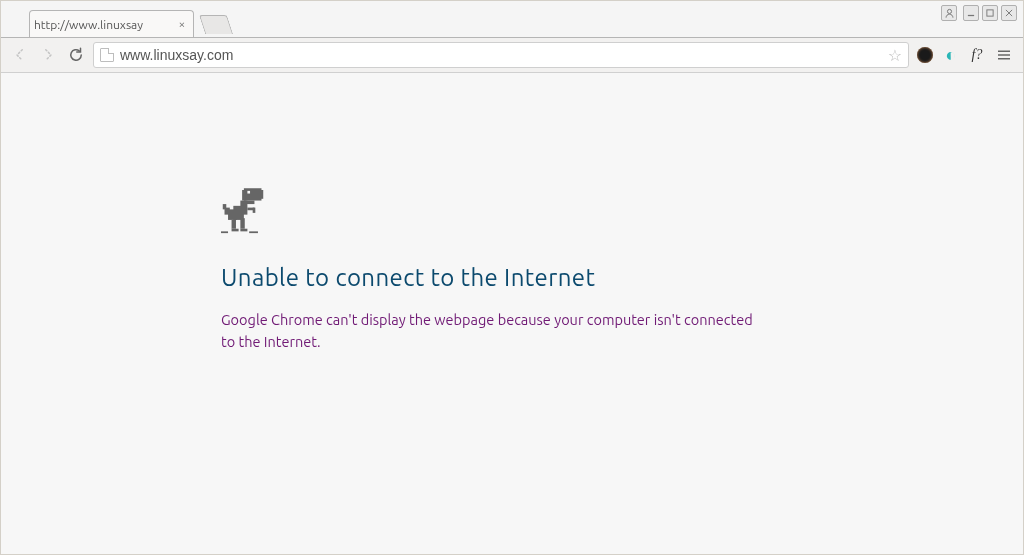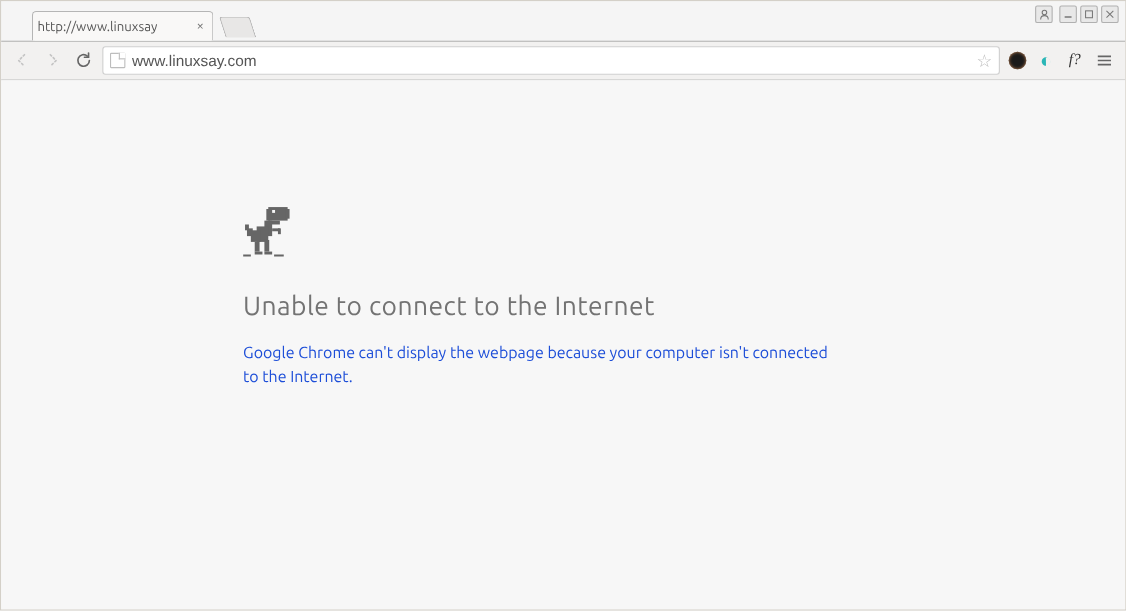--- a/index.html
+++ b/index.html
@@ -169,28 +169,28 @@
       width: 540px;
     }
     .dino {
       width: 44px;
       height: 48px;
       margin-bottom: 28px;
       position: relative;
     }
     .error-heading {
       font-size: 24px;
-      color: #737373;
+      color: #0c4a6e;
       font-weight: 400;
       letter-spacing: 0.4px;
       margin-bottom: 18px;
     }
     .error-desc {
       font-size: 14.5px;
-      color: #1d4ed8;
+      color: #701a75;
       line-height: 1.5;
       margin-bottom: 18px;
     }
     .error-code {
       font-size: 13px;
       color: #b0b0b0;
       letter-spacing: 0.4px;
     }
   </style>
 </head>

